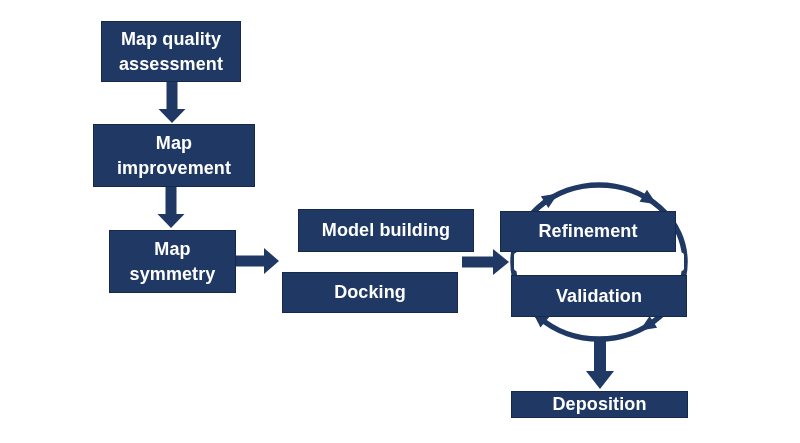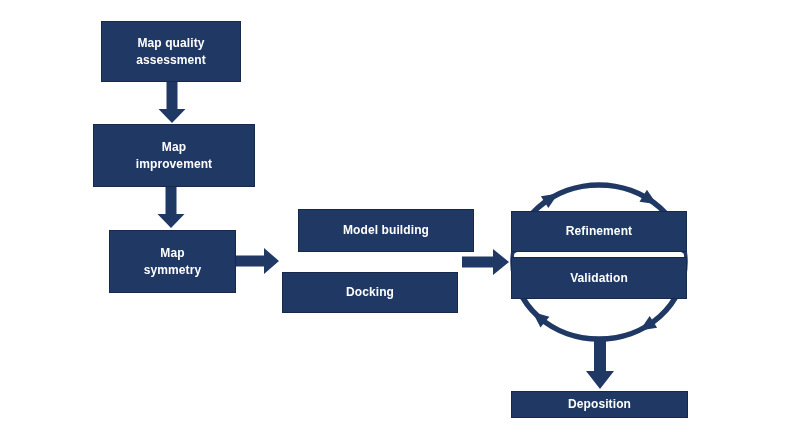--- a/index.html
+++ b/index.html
@@ -20,21 +20,21 @@
     position: absolute;
     z-index: 2;
     background: var(--node-fill, #1f3864);
     color: var(--node-text, #ffffff);
     border: 1px solid var(--node-border, #16294a);
     box-sizing: border-box;
     display: flex;
     align-items: center;
     justify-content: center;
     text-align: center;
-    font-size: 12px;
+    font-size: 18px;
     font-weight: 700;
     line-height: 1.38;
     white-space: pre-line;
     letter-spacing: 0.1px;
   }
   .cycle-ring {
     fill: none;
     stroke: var(--arrow, #1f3864);
     stroke-width: 5.5;
   }
@@ -70,19 +70,19 @@
   <div class="node" style="left:93px; top:124px; width:162px; height:63px;">Map
 improvement</div>
 
   <div class="node" style="left:109px; top:230px; width:127px; height:63px;">Map
 symmetry</div>
 
   <div class="node" style="left:298px; top:209px; width:176px; height:43px;">Model building</div>
 
   <div class="node" style="left:282px; top:272px; width:176px; height:41px;">Docking</div>
 
-  <div class="node" style="left:511px; top:211px; width:176px; height:41px;">Refinement</div>
+  <div class="node" style="left:500px; top:211px; width:176px; height:41px;">Refinement</div>
 
-  <div class="node" style="left:511px; top:257px; width:176px; height:42px;">Validation</div>
+  <div class="node" style="left:511px; top:275px; width:176px; height:42px;">Validation</div>
 
   <div class="node" style="left:511px; top:391px; width:177px; height:27px;">Deposition</div>
 
 </div>
 
 </body></html>

